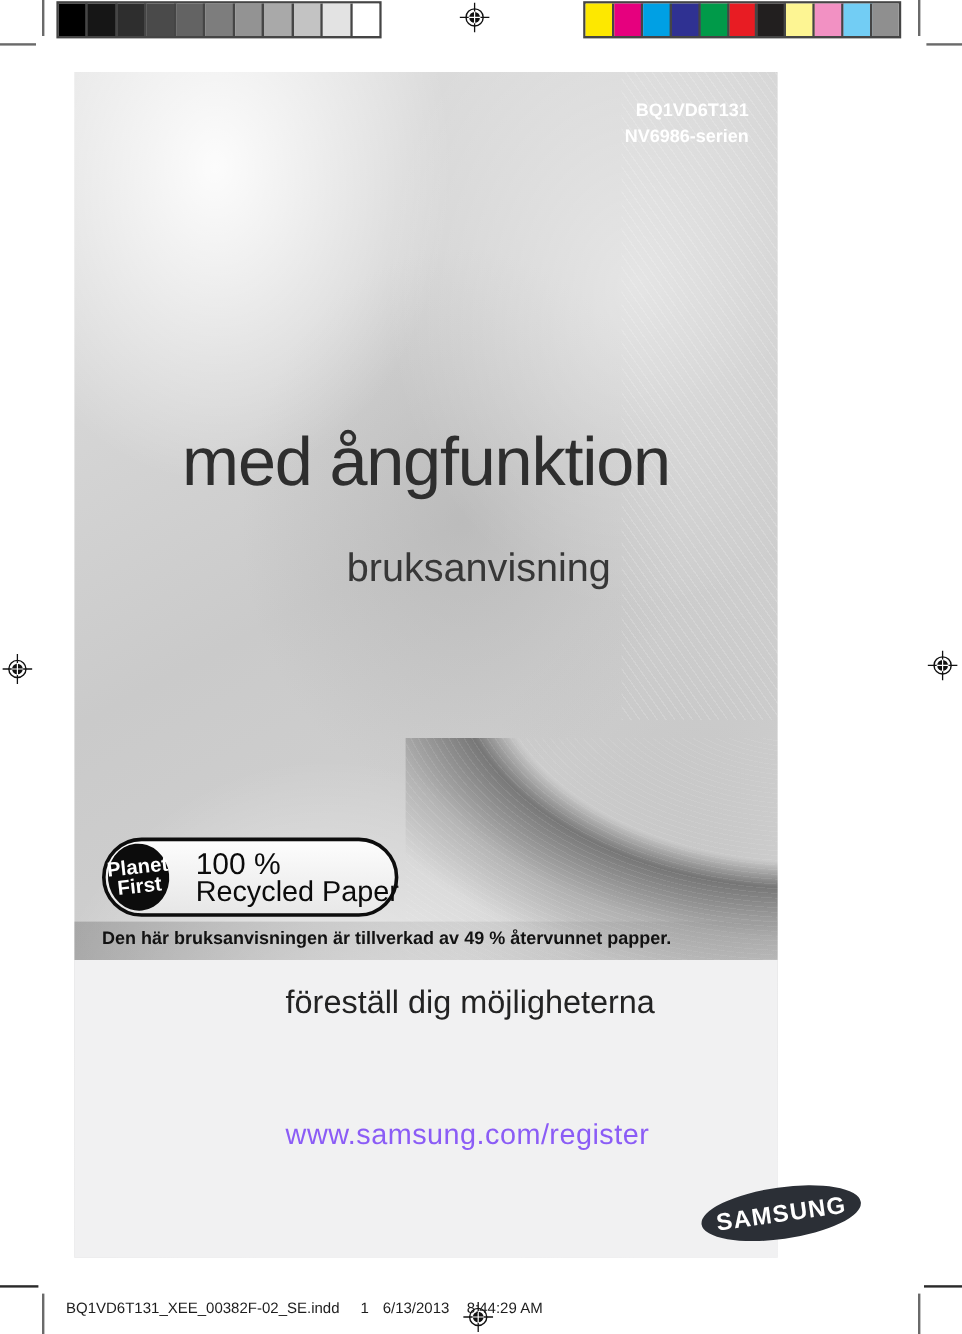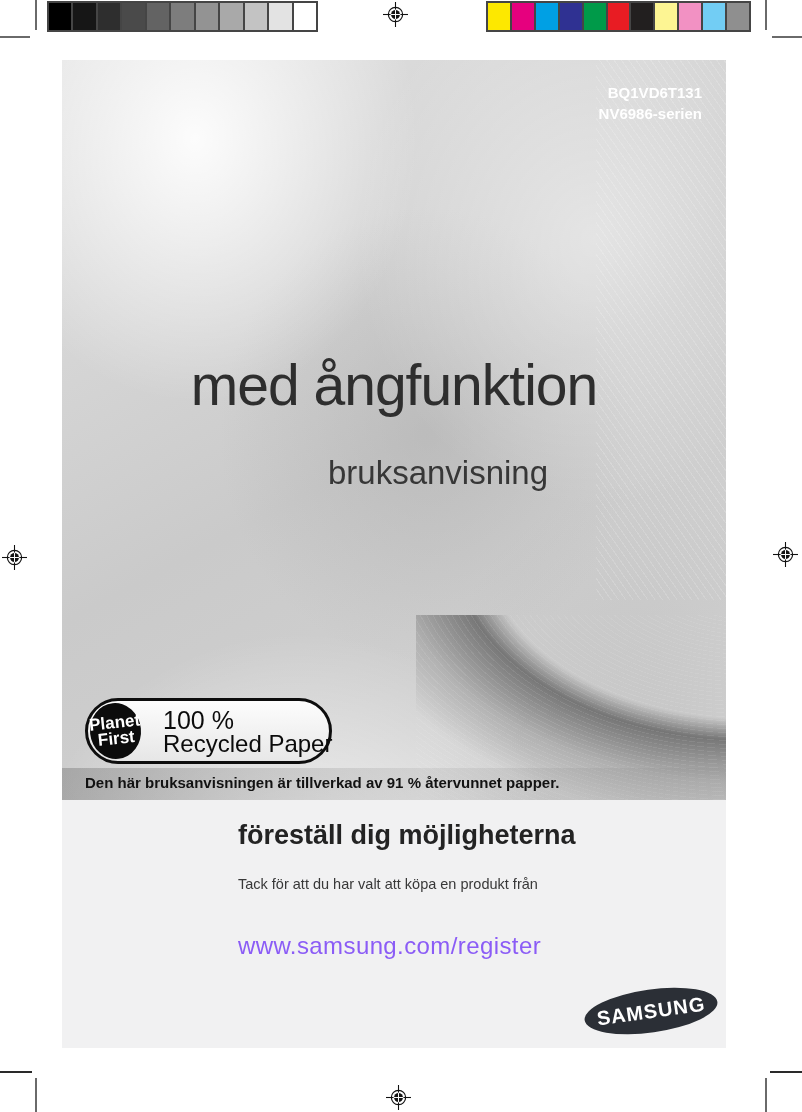--- a/index.html
+++ b/index.html
@@ -13,21 +13,21 @@
   .calbar .swatch{flex:1 1 auto;border-right:2px solid #454545;}
   .calbar .swatch:last-child{border-right:none;}
 
   
   .crop{position:absolute;background:#6a6a6a;}
 
   
   .regmark{position:absolute;width:25px;height:25px;}
 
   
-  .page{position:absolute;left:62px;top:60px;width:664px;height:988px;
+  .page{position:absolute;left:62px;top:60px;width:586px;height:988px;
     background:
       radial-gradient(48% 38% at 20% 8%,  rgba(255,255,255,.92), rgba(255,255,255,0) 70%),
       radial-gradient(55% 42% at 80% 18%, rgba(255,255,255,.45), rgba(255,255,255,0) 65%),
       radial-gradient(46% 34% at 55% 38%, rgba(168,168,168,.42), rgba(168,168,168,0) 68%),
       radial-gradient(60% 40% at 36% 86%, rgba(255,255,255,.85), rgba(255,255,255,0) 70%),
       radial-gradient(50% 40% at 90% 70%, rgba(173,173,173,.38), rgba(173,173,173,0) 70%),
       linear-gradient(152deg,#e2e2e2 0%,#cacaca 42%,#d0d0d0 64%,#e7e7e7 100%);
   }
   .hatch-top{position:absolute;right:0;top:0;width:130px;height:540px;
     background:repeating-linear-gradient(55deg,rgba(255,255,255,.16) 0 1px,transparent 1px 6px);}
@@ -56,21 +56,21 @@
   .badge-text{margin-left:22px;color:#0b0b0b;font-weight:normal;white-space:nowrap;}
   .badge-percent{font-size:25px;line-height:26px;}
   .badge-label{font-size:24px;line-height:22px;}
 
   .note-band{position:absolute;left:0;top:708px;width:100%;height:32px;
     background:linear-gradient(90deg,rgba(30,30,30,.22),rgba(90,90,90,.10) 55%,rgba(140,140,140,.16));}
   .note{position:absolute;left:23px;top:714px;font-size:15px;font-weight:bold;color:#121212;}
 
   
   .lower{position:absolute;left:0;top:740px;width:100%;height:248px;background:#f1f1f2;}
-  .tagline{position:absolute;left:176px;top:20px;font-size:27px;font-weight:700;color:#232323;}
+  .tagline{position:absolute;left:176px;top:20px;font-size:27px;font-weight:400;color:#232323;}
   .thanks{position:absolute;left:176px;top:76px;font-size:14.5px;line-height:17px;color:#383838;}
   .url{position:absolute;left:176px;top:132px;font-size:24px;color:#8b5cf6;letter-spacing:.4px;}
   .samsung{position:absolute;left:516px;top:182px;}
 
   
   .footer{position:absolute;left:55px;top:1083px;font-size:12.5px;color:#1d1d1d;white-space:nowrap;}
   .footer .pgno{margin-left:14px;}
   .footer .date{margin-left:8px;}
   .footer .time{margin-left:11px;}
 </style>
@@ -165,32 +165,37 @@
         <span>Planet</span>
         <span>First</span>
       </div>
       <div class="badge-text">
         <div class="badge-percent">100 %</div>
         <div class="badge-label">Recycled Paper</div>
       </div>
     </div>
 
     <div class="note-band"></div>
-    <div class="note">Den här bruksanvisningen är tillverkad av 91 % återvunnet papper.</div>
+    <div class="note">Den här bruksanvisningen är tillverkad av 49 % återvunnet papper.</div>
 
     <div class="lower">
       <div class="tagline">föreställ dig möjligheterna</div>
       <div class="thanks">
-        <div>Tack för att du har valt att köpa en produkt från</div>
       </div>
       <div class="url">www.samsung.com/register</div>
 
       <svg class="samsung" width="146" height="58" viewBox="0 0 146 58">
         <g transform="rotate(-8 73 29)">
           <ellipse cx="73" cy="29" rx="67" ry="21.5" fill="#2b2f36"></ellipse>
           <text x="73" y="36" text-anchor="middle" fill="#ffffff" font-family="Liberation Sans, sans-serif" font-size="20" font-weight="bold" letter-spacing="1">SAMSUNG</text>
         </g>
       </svg>
     </div>
   </div>
 
+  <div class="footer">
+    <span>BQ1VD6T131_XEE_00382F-02_SE.indd</span>
+    <span class="pgno">1</span>
+    <span class="date">6/13/2013</span>
+    <span class="time">8:44:29 AM</span>
+  </div>
 
 </div>
 
 </body></html>

